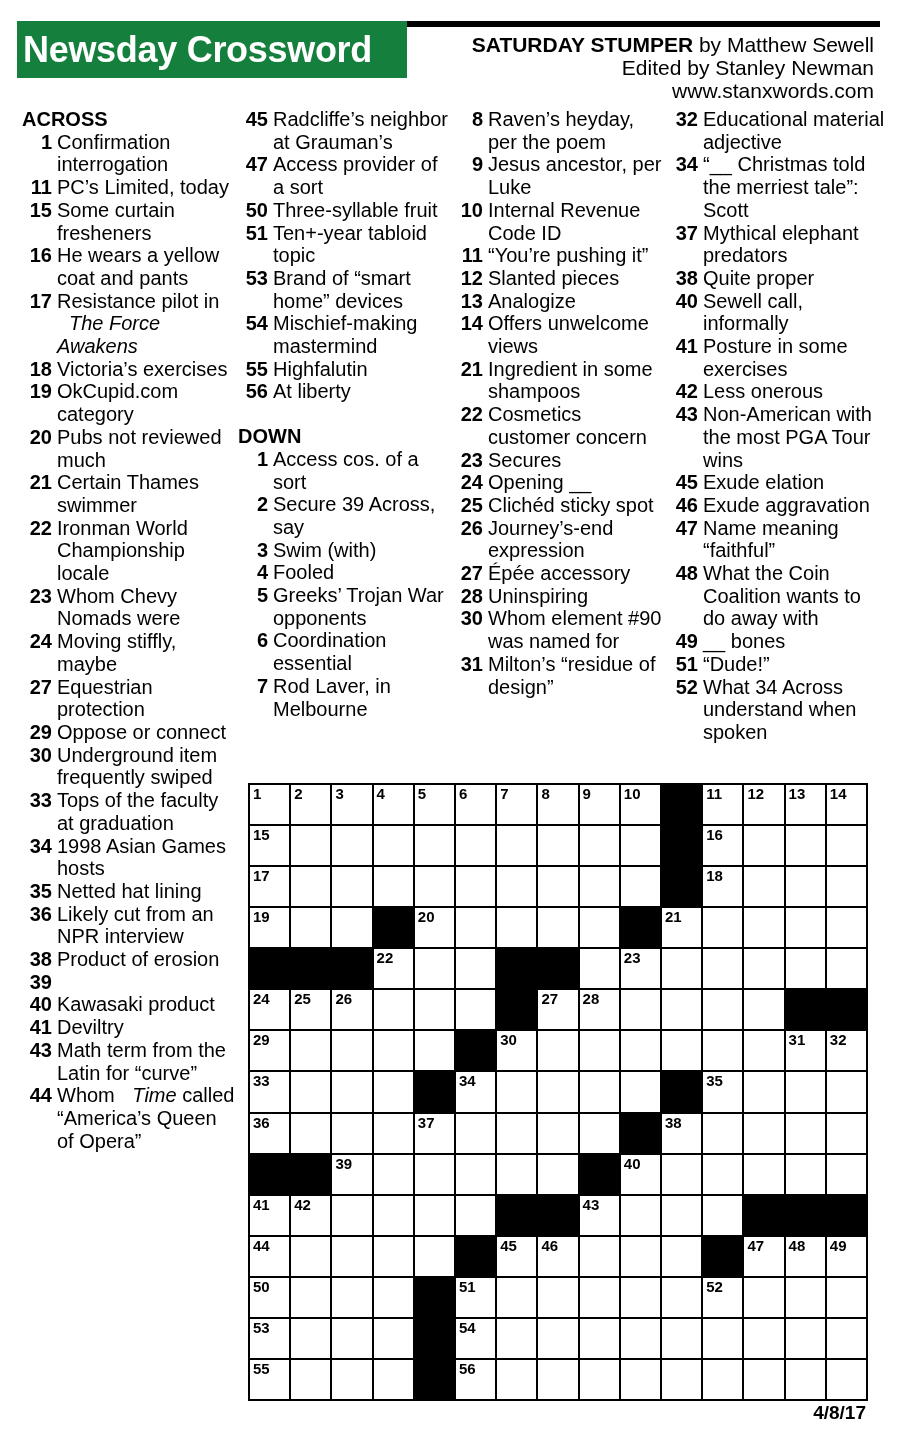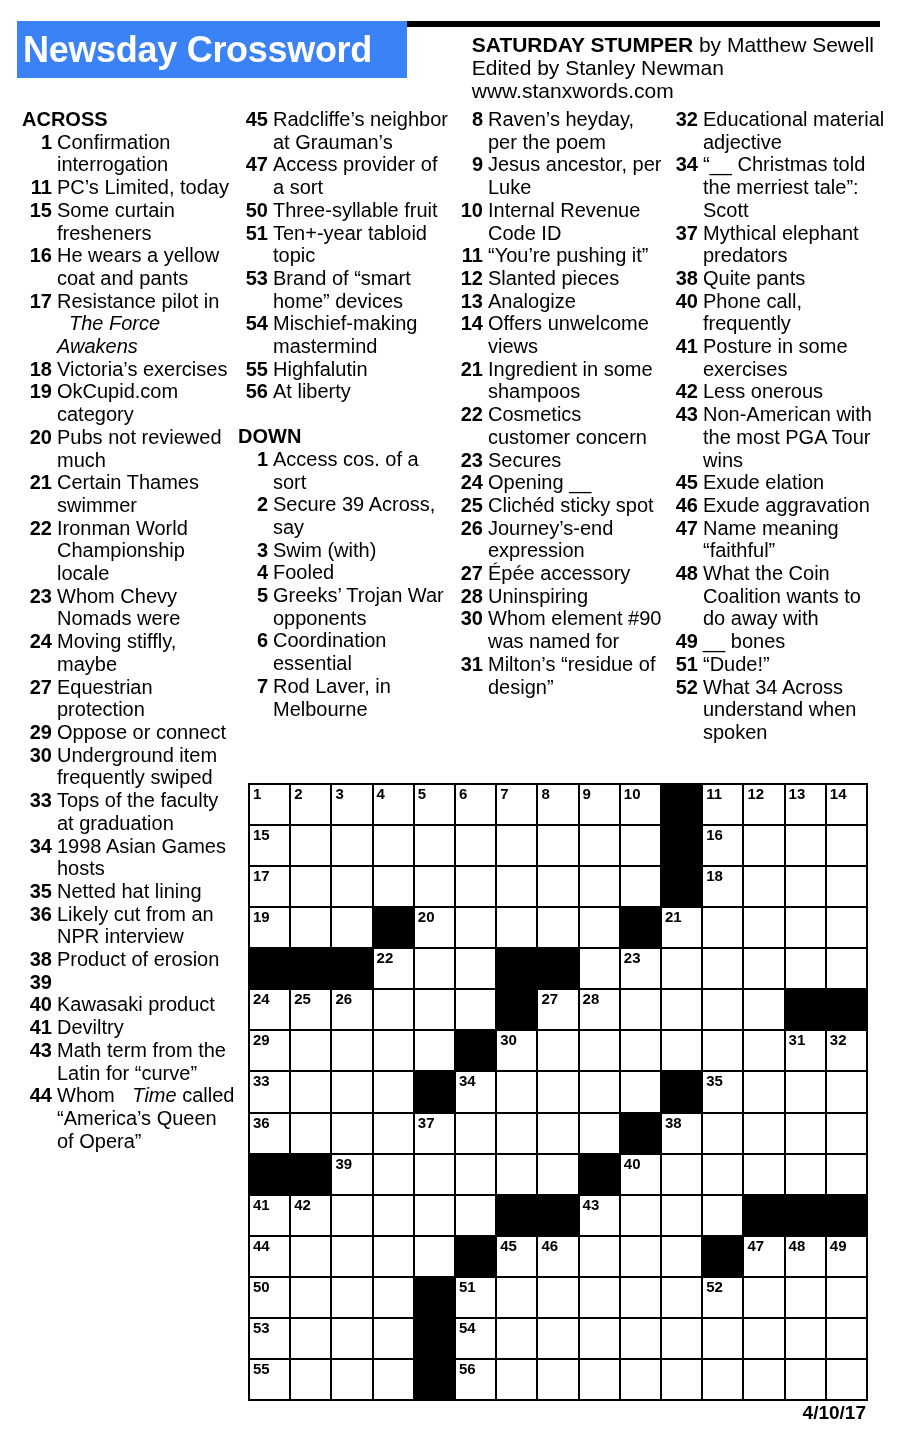--- a/index.html
+++ b/index.html
@@ -1,23 +1,23 @@
 <!DOCTYPE html>
 <html><head>
 <meta charset="utf-8">
 <style>
   html, body { margin: 0; padding: 0; background: #ffffff; }
   body { width: 900px; height: 1430px; position: relative; overflow: hidden;
          font-family: "Liberation Sans", sans-serif; color: #000; }
 
   .top-rule { position: absolute; left: 17px; top: 21px; width: 863px; height: 6px; background: #000; }
-  .title-box { position: absolute; left: 17px; top: 21px; width: 390px; height: 57px; background: #3b82f6;
+  .title-box { position: absolute; left: 17px; top: 21px; width: 390px; height: 57px; background: #15803d;
                color: #fff; font-weight: bold; font-size: 36px; line-height: 57px; padding-left: 6px;
                box-sizing: border-box; letter-spacing: -0.3px; white-space: nowrap; }
-  .byline { position: absolute; right: 26px; top: 33px; text-align: left; font-size: 21px; line-height: 23px; }
+  .byline { position: absolute; right: 26px; top: 33px; text-align: right; font-size: 21px; line-height: 23px; }
   .byline .stumper { font-weight: bold; }
 
   .col { position: absolute; top: 108px; font-size: 20px; line-height: 22.7px; }
   .col1 { left: 22px; width: 215px; }
   .col2 { left: 238px; width: 215px; }
   .col3 { left: 453px; width: 215px; }
   .col4 { left: 668px; width: 220px; }
   .heading { font-weight: bold; font-size: 20px; line-height: 22.7px; }
   .gap { height: 22px; }
   .clue { display: flex; }
@@ -299,25 +299,25 @@
       <div class="clue">
         <span class="num">34</span>
         <span class="txt">“__ Christmas told the merriest tale”: Scott</span>
       </div>
       <div class="clue">
         <span class="num">37</span>
         <span class="txt">Mythical elephant predators</span>
       </div>
       <div class="clue">
         <span class="num">38</span>
-        <span class="txt">Quite pants</span>
+        <span class="txt">Quite proper</span>
       </div>
       <div class="clue">
         <span class="num">40</span>
-        <span class="txt">Phone call, frequently</span>
+        <span class="txt">Sewell call, informally</span>
       </div>
       <div class="clue">
         <span class="num">41</span>
         <span class="txt">Posture in some exercises</span>
       </div>
       <div class="clue">
         <span class="num">42</span>
         <span class="txt">Less onerous</span>
       </div>
       <div class="clue">
@@ -689,13 +689,13 @@
     <div class="cell"></div>
     <div class="cell"></div>
     <div class="cell"></div>
     <div class="cell"></div>
     <div class="cell"></div>
     <div class="cell"></div>
     <div class="cell"></div>
   </div>
 
 <div class="footer">CREATORS SYNDICATE © 2017 STANLEY NEWMAN  STANXWORDS@AOL.COM</div>
-<div class="date">4/10/17</div>
+<div class="date">4/8/17</div>
 
 </body></html>

